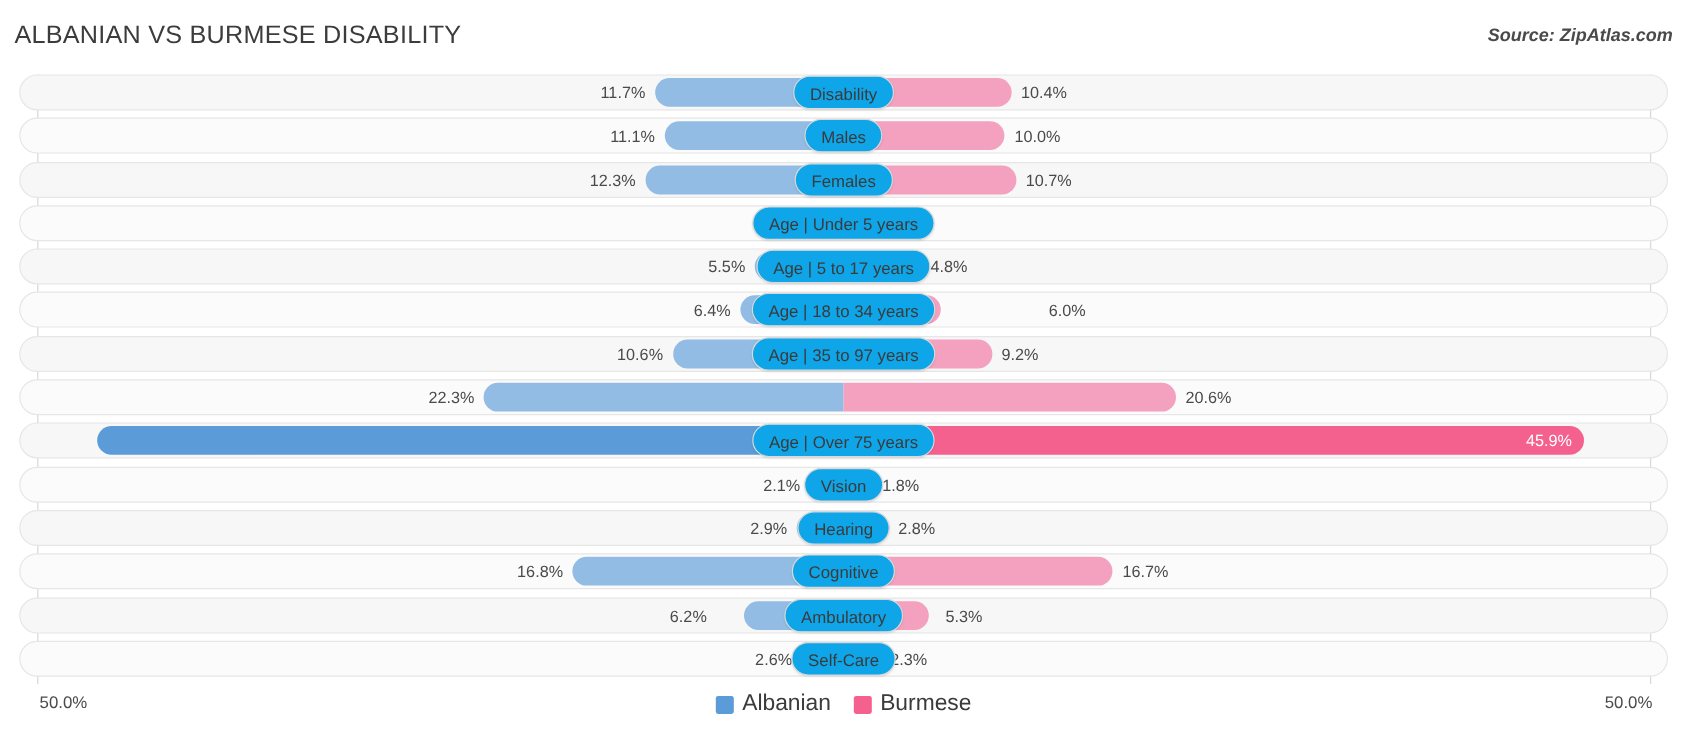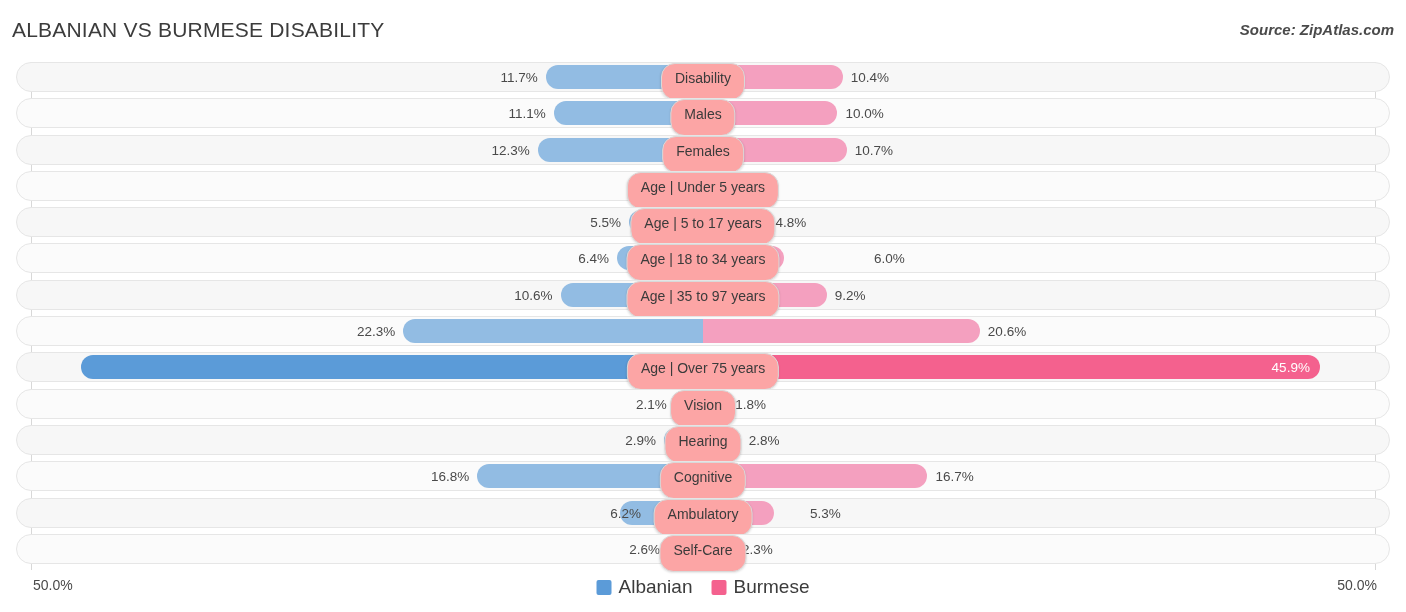--- a/index.html
+++ b/index.html
@@ -115,23 +115,23 @@
     white-space: nowrap;
   }
   .val.lv { text-align: right; }
   .val.rv { text-align: left; }
   .val.inside { color: #ffffff; }
 
   
   .pill {
     position: absolute;
     top: 1px;
-    height: 37px;
+    height: 28px;
     line-height: 28px;
-    background: #fca5a5;
+    background: #0ea5e9;
     border: 1px solid #d9d9d9;
     border-radius: 14px;
     font-size: 14px;
     color: #3b3b3b;
     white-space: nowrap;
     padding: 0 13px;
     box-sizing: border-box;
     transform: translateX(-50%);
     box-shadow: 0 1px 2px rgba(0,0,0,0.10);
   }
@@ -284,22 +284,22 @@
         <div class="bar left" style="left: 477.208px; width: 225.792px;"></div>
         <div class="bar right" style="left: 703px; width: 224.448px;"></div>
         <div class="val lv" style="left: 365.208px; width: 104px;">16.8%</div>
         <div class="val rv" style="left: 935.448px; width: 104px;">16.7%</div>
         <div class="pill" style="left: 703px;">Cognitive</div>
       </div>
       <div class="row">
         <div class="track"></div>
         <div class="bar left" style="left: 619.672px; width: 83.328px;"></div>
         <div class="bar right" style="left: 703px; width: 71.232px;"></div>
-        <div class="val lv" style="left: 537px; width: 104px;">6.2%</div>
-        <div class="val rv" style="left: 810px; width: 104px;">5.3%</div>
+        <div class="val lv" style="left: 485px; width: 104px;">6.2%</div>
+        <div class="val rv" style="left: 788px; width: 104px;">5.3%</div>
         <div class="pill" style="left: 703px;">Ambulatory</div>
       </div>
       <div class="row alt">
         <div class="track"></div>
         <div class="bar left" style="left: 668.056px; width: 34.944px;"></div>
         <div class="bar right" style="left: 703px; width: 30.912px;"></div>
         <div class="val lv" style="left: 556.056px; width: 104px;">2.6%</div>
         <div class="val rv" style="left: 741.912px; width: 104px;">2.3%</div>
         <div class="pill" style="left: 703px;">Self-Care</div>
       </div>

